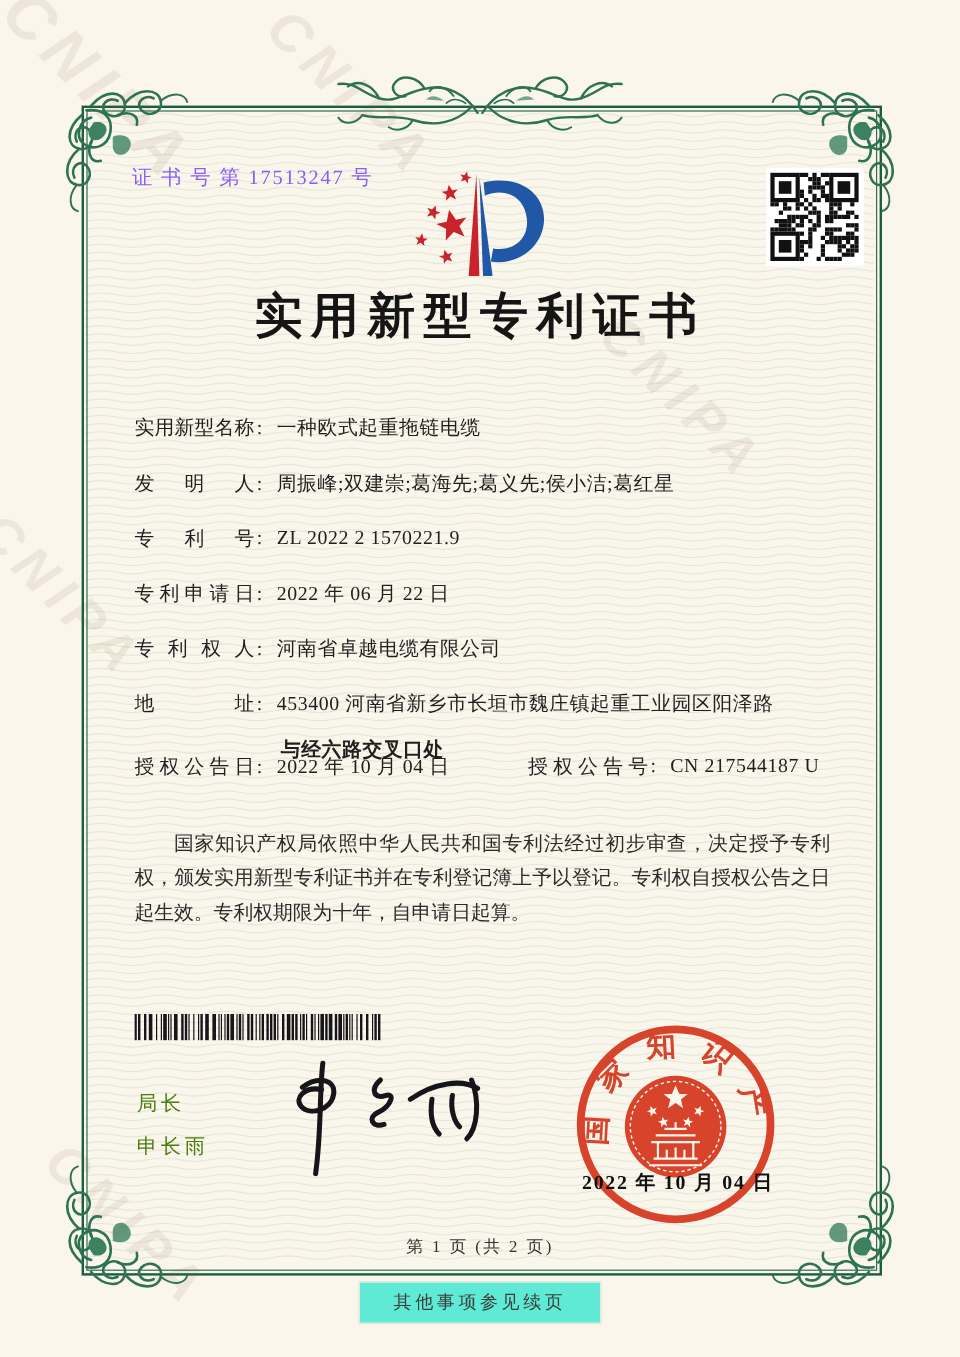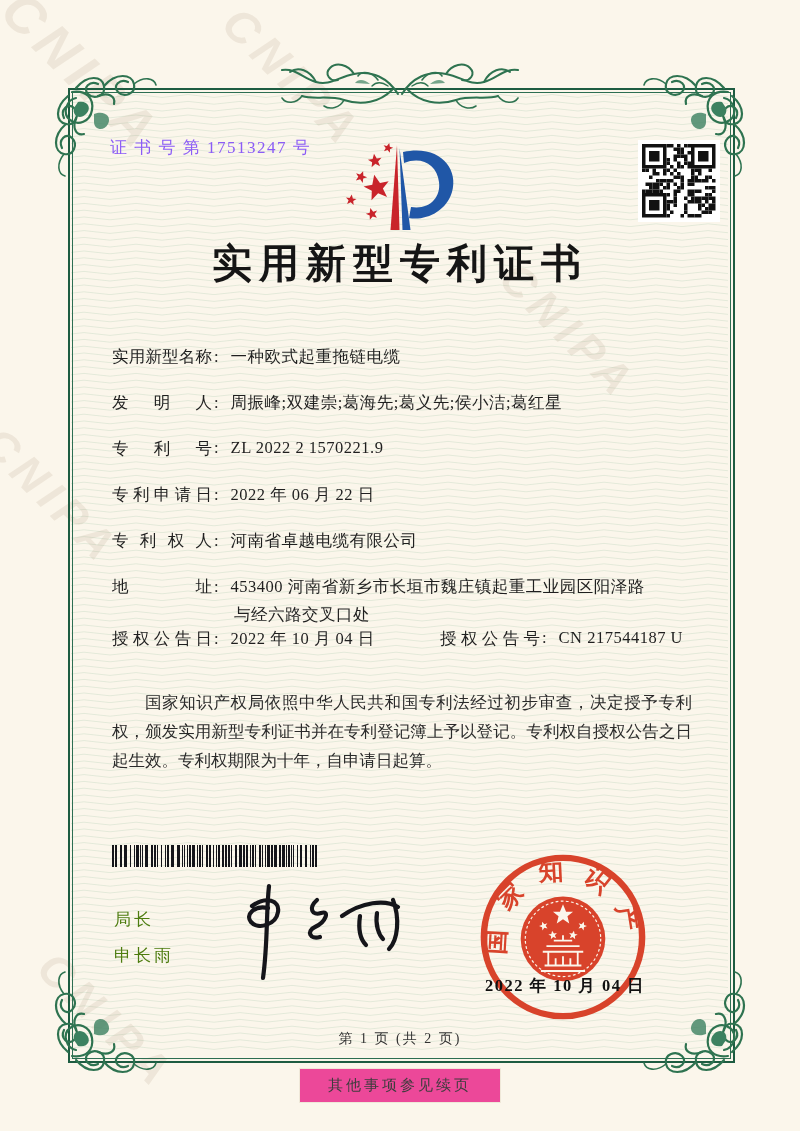--- a/index.html
+++ b/index.html
@@ -24,38 +24,38 @@
   .abs{position:absolute;}
 
   .cert-no{left:110px;top:136px;font-size:17px;letter-spacing:1.5px;color:#8b5cf6;}
   .title{left:0;top:236px;width:800px;text-align:center;font-size:40px;font-weight:700;
          letter-spacing:7px;color:#151515;}
 
   .frow{left:112px;width:600px;font-size:16.5px;color:#1f1f1f;}
   .flabel{display:inline-flex;justify-content:space-between;width:100px;vertical-align:top;}
   .colon{margin:0 12px 0 2px;}
   .fvalue{letter-spacing:0.5px;}
-  .fvalue2{margin-left:122px;margin-top:6px;letter-spacing:0.5px;}
+  .fvalue2{margin-left:122px;margin-top:16px;letter-spacing:0.5px;font-weight:bold;}
   .fgroup2{position:absolute;left:328px;top:0;}
 
   .body-text{left:112px;top:652px;width:580px;font-size:16.5px;color:#2a2a2a;margin-top:36px;}
   .body-text p{margin:0;text-indent:2em;line-height:29px;text-align:justify;}
 
   #barcode{left:112px;top:845px;}
   .sig-label{left:114px;font-size:17px;color:#4d7c0f;
              font-family:"Liberation Sans","DejaVu Sans",sans-serif;letter-spacing:3px;}
   #sig-svg{left:222px;top:880px;}
 
   #seal-svg{left:471px;top:845px;}
   .seal-date{left:465px;top:975px;width:200px;text-align:center;font-size:16.5px;
              font-weight:600;color:#111;letter-spacing:1.5px;}
 
   .footer-page{left:0;top:1030px;width:800px;text-align:center;font-size:14px;
                letter-spacing:2px;color:#333;}
-  .note-box{left:50%;top:1068px;transform:translateX(-50%);background:#ec4899;
+  .note-box{left:50%;top:1068px;transform:translateX(-50%);background:#5eead4;
             border:1px solid #efe8d8;padding:7px 28px;font-size:15px;letter-spacing:3px;
             color:#3d3d3d;white-space:nowrap;}
 </style>
 </head>
 <body>
 
 <div class="page">
 
   <svg id="waves" width="657" height="965">
       <g fill="none" stroke="#d0dfcb" stroke-width="1" opacity="0.55">

